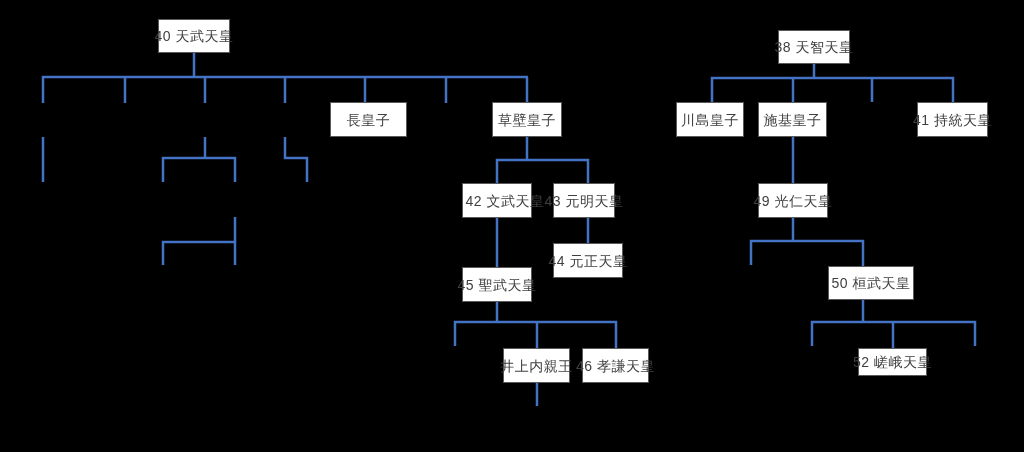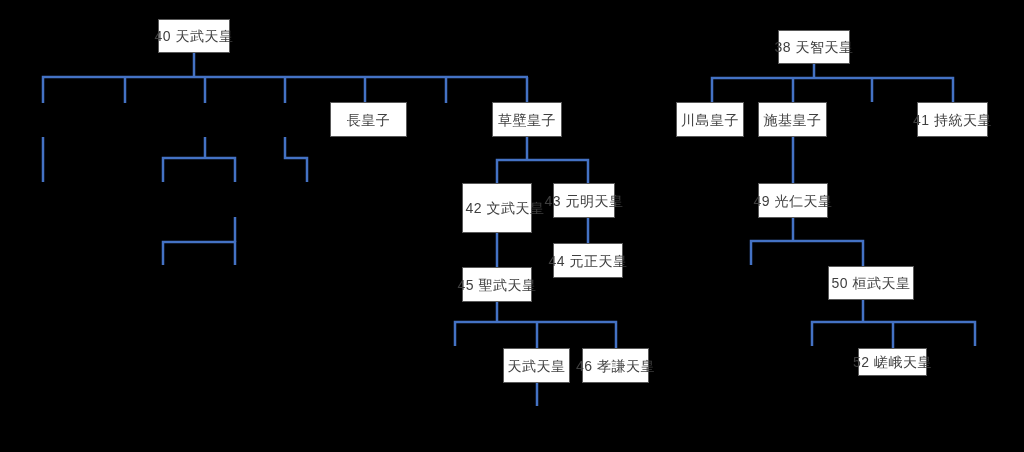--- a/index.html
+++ b/index.html
@@ -77,22 +77,22 @@
       <polyline points="893,322 893,348" fill="none" stroke="#4472C4" stroke-width="2.5" stroke-linejoin="miter"></polyline>
     </svg>
 
 <div class="node" style="left: 158px; top: 19px; width: 72px; height: 34px;">40 天武天皇</div>
     <div class="node" style="left: 778px; top: 19px; width: 72px; height: 34px; margin-top: 11px;">38 天智天皇</div>
     <div class="node" style="left: 330px; top: 102px; width: 77px; height: 35px;">長皇子</div>
     <div class="node" style="left: 676px; top: 102px; width: 68px; height: 35px;">川島皇子</div>
     <div class="node" style="left: 492px; top: 102px; width: 70px; height: 35px;">草壁皇子</div>
     <div class="node" style="left: 758px; top: 102px; width: 69px; height: 35px;">施基皇子</div>
     <div class="node" style="left: 917px; top: 102px; width: 71px; height: 35px;">41 持統天皇</div>
-    <div class="node" style="left: 462px; top: 183px; width: 70px; height: 50px; padding-left: 16px;">42 文武天皇</div>
+    <div class="node" style="left: 462px; top: 183px; width: 70px; height: 35px; padding-left: 16px;">42 文武天皇</div>
     <div class="node" style="left: 553px; top: 183px; width: 62px; height: 35px;">43 元明天皇</div>
     <div class="node" style="left: 553px; top: 243px; width: 70px; height: 35px;">44 元正天皇</div>
     <div class="node" style="left: 462px; top: 267px; width: 70px; height: 35px;">45 聖武天皇</div>
-    <div class="node" style="left: 503px; top: 348px; width: 67px; height: 35px;">天武天皇</div>
+    <div class="node" style="left: 503px; top: 348px; width: 67px; height: 35px;">井上内親王</div>
     <div class="node" style="left: 582px; top: 348px; width: 67px; height: 35px;">46 孝謙天皇</div>
     <div class="node" style="left: 758px; top: 183px; width: 70px; height: 35px;">49 光仁天皇</div>
     <div class="node" style="left: 828px; top: 266px; width: 86px; height: 34px;">50 桓武天皇</div>
     <div class="node" style="left: 858px; top: 332px; width: 69px; height: 28px; margin-top: 16px;">52 嵯峨天皇</div>
   </div>
 
 </body></html>

